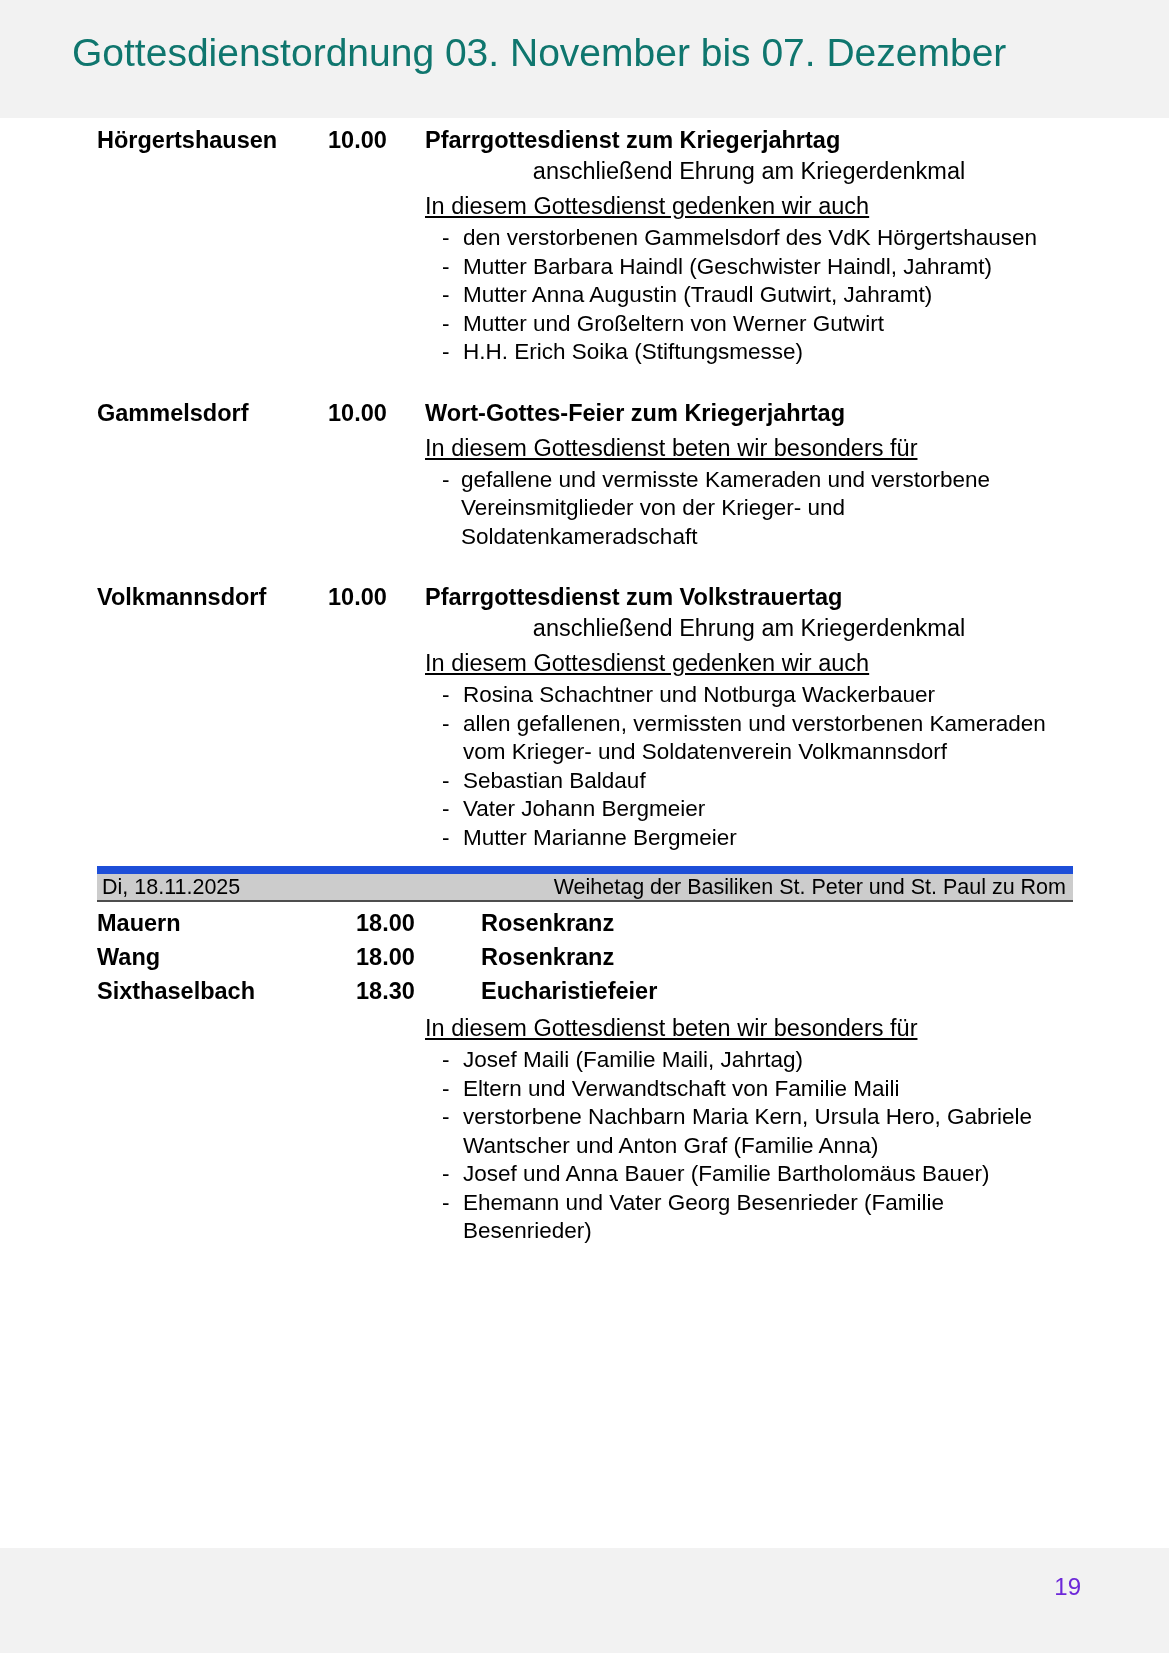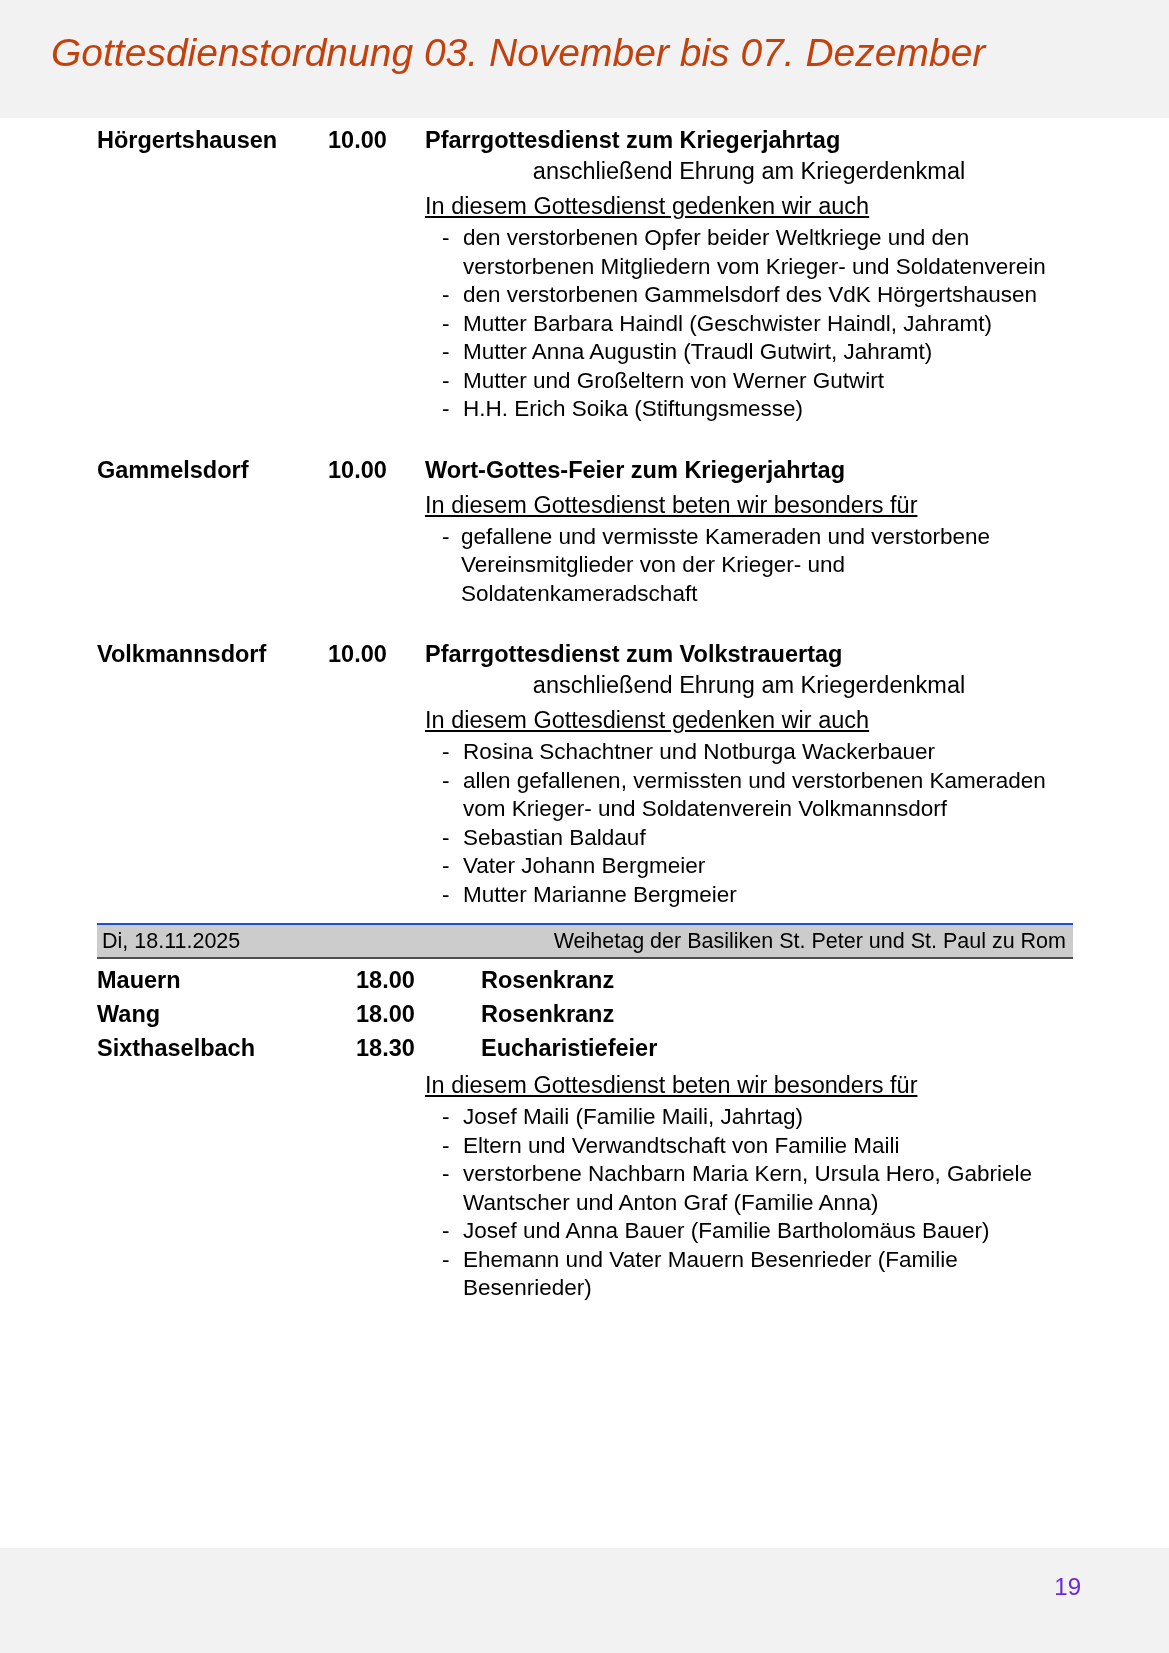--- a/index.html
+++ b/index.html
@@ -20,27 +20,26 @@
   .header-band {
     position: absolute;
     left: 0;
     top: 0;
     width: 1169px;
     height: 118px;
     background: #f2f2f2;
   }
   .header-title {
     position: absolute;
-    left: 51px;
+    left: 72px;
     top: 31px;
     font-size: 39px;
-    color: #c2410c;
+    color: #0f766e;
     letter-spacing: 0px;
     white-space: nowrap;
-    font-style: italic;
   }
 
   
   .page {
     position: absolute;
     left: 0;
     top: 118px;
     width: 1169px;
     height: 1430px;
     background: #ffffff;
@@ -124,21 +123,21 @@
   ul.bullets > li.wide { padding-left: 36px; }
 
   .gap-lg { height: 30px; }
 
   
   .date-band {
     position: relative;
     width: 976px;
     box-sizing: border-box;
     background: #cccccc;
-    border-top: 2px solid #1d4ed8;
+    border-top: 8px solid #1d4ed8;
     border-bottom: 2px solid #4d4d4d;
     height: 36px;
     display: flex;
     align-items: center;
     margin-top: 14px;
     margin-bottom: 5px;
   }
   .date-band .date-text {
     position: absolute;
     left: 5px;
@@ -186,21 +185,20 @@
     <div class="entry">
       <div class="entry-head">
         <div class="col-place">Hörgertshausen</div>
         <div class="col-time">10.00</div>
         <div class="col-desc">Pfarrgottesdienst zum Kriegerjahrtag</div>
       </div>
       <div class="detail-block">
         <div class="subtitle">anschließend Ehrung am Kriegerdenkmal</div>
         <div class="intro-wrap"><span class="intro">In diesem Gottesdienst gedenken wir auch</span></div>
         <ul class="bullets">
-          <li>den verstorbenen Opfer beider Weltkriege und den verstorbenen Mitgliedern vom Krieger- und Soldatenverein</li>
           <li>den verstorbenen Gammelsdorf des VdK Hörgertshausen</li>
           <li>Mutter Barbara Haindl (Geschwister Haindl, Jahramt)</li>
           <li>Mutter Anna Augustin (Traudl Gutwirt, Jahramt)</li>
           <li>Mutter und Großeltern von Werner Gutwirt</li>
           <li>H.H. Erich Soika (Stiftungsmesse)</li>
         </ul>
       </div>
     </div>
 
     <div class="gap-lg"></div>
@@ -267,21 +265,21 @@
         <div class="col-time">18.30</div>
         <div class="col-desc">Eucharistiefeier</div>
       </div>
       <div class="detail-block">
         <div class="intro-wrap"><span class="intro">In diesem Gottesdienst beten wir besonders für</span></div>
         <ul class="bullets">
           <li>Josef Maili (Familie Maili, Jahrtag)</li>
           <li>Eltern und Verwandtschaft von Familie Maili</li>
           <li>verstorbene Nachbarn Maria Kern, Ursula Hero, Gabriele Wantscher und Anton Graf (Familie Anna)</li>
           <li>Josef und Anna Bauer (Familie Bartholomäus Bauer)</li>
-          <li>Ehemann und Vater Mauern Besenrieder (Familie Besenrieder)</li>
+          <li>Ehemann und Vater Georg Besenrieder (Familie Besenrieder)</li>
         </ul>
       </div>
     </div>
 
   </div>
 </div>
 
 <div class="footer-band">
   <div class="page-number">19</div>
 </div>

